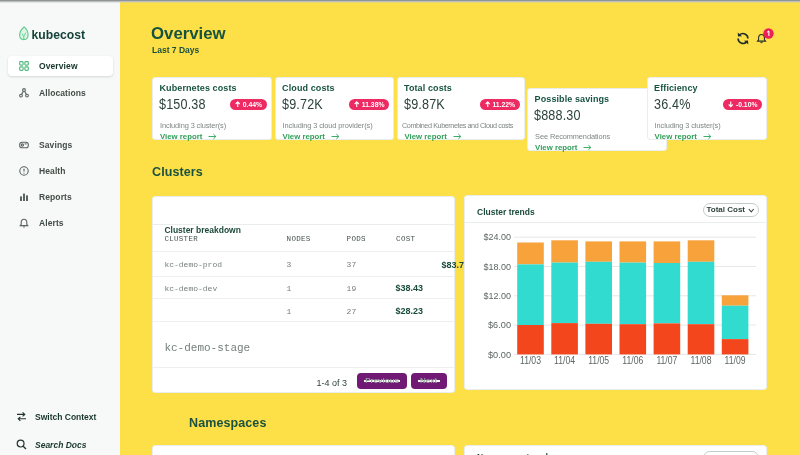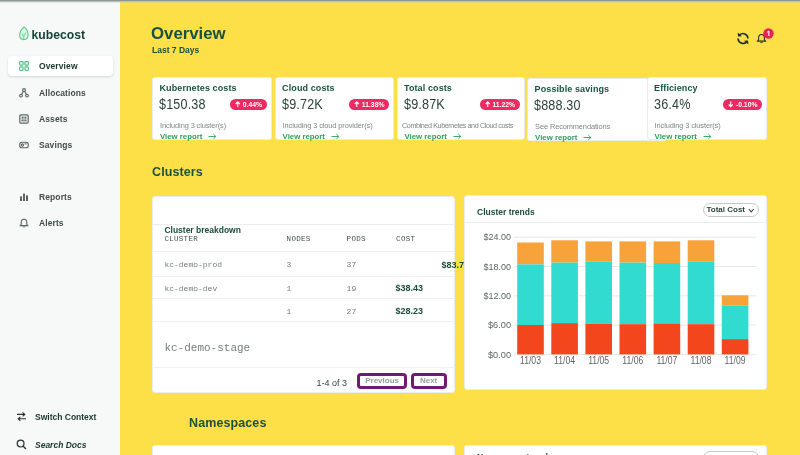--- a/index.html
+++ b/index.html
@@ -25,21 +25,21 @@
 .scard-value { position:absolute; left:6px; top:16.5px; font-size:15px; font-weight:500; color:#2c423b; letter-spacing:0.2px; transform:scaleX(0.84); transform-origin:0 0; }
 .badge { position:absolute; top:21px; right:3.5px; height:11px; border-radius:6px; background:#ee2a62;
   color:#fff; font-size:6.8px; font-weight:700; padding:0 5px; display:flex; align-items:center; gap:2px; }
 .scard-sub { position:absolute; left:7px; top:42.5px; font-size:7.4px; color:#7d8682; white-space:nowrap; letter-spacing:-0.1px; }
 .scard-link { position:absolute; left:7px; top:53.5px; font-size:7.8px; font-weight:700; color:#2f9e57; display:flex; align-items:center; }
 .scard-link svg { margin-left:6px; }
 .h2 { position:absolute; font-size:12.5px; font-weight:700; color:#1b5140; letter-spacing:0.1px; }
 
 .thead { font-size:7.5px; color:#42524c; letter-spacing:0.3px; font-weight:400; font-family:"Liberation Mono", monospace; }
 .mono { font-family:"Liberation Mono", monospace; }
-.btn { position:absolute; border:3px solid #701a75; border-radius:4px; background:#fff;
+.btn { position:absolute; border:7px solid #701a75; border-radius:4px; background:#fff;
   font-size:8px; font-weight:700; color:#939e9a; display:flex; align-items:center; justify-content:center; }
 </style>
 </head>
 <body>
 <div id="root">
 
   <div id="topline" class="abs" style="z-index:50;"></div>
 
   <div id="sidebar" class="abs"></div>
 
@@ -64,39 +64,37 @@
     <svg class="ico" viewBox="0 0 10 10">
         <g fill="none" stroke="#5b6660" stroke-width="1.1">
       <circle cx="5" cy="2" r="1.4"></circle>
           <circle cx="2" cy="7.6" r="1.4"></circle>
           <circle cx="8" cy="7.6" r="1.4"></circle>
       <path d="M4.4 3.3 L2.6 6.4 M5.6 3.3 L7.4 6.4"></path>
     </g>
       </svg>
     <div class="lbl">Allocations</div>
   </div>
-  <div class="navitem" style="top:106px;">
-    <svg class="ico" viewBox="0 0 10 10">
-      <rect x="0.8" y="0.8" width="8.4" height="8.4" rx="1.2" fill="none" stroke="#5b6660" stroke-width="1.2"></rect>
-      <rect x="2.6" y="2.6" width="2" height="2" fill="#5b6660"></rect>
-        <rect x="5.4" y="2.6" width="2" height="2" fill="#5b6660"></rect>
-      <rect x="2.6" y="5.4" width="2" height="2" fill="#5b6660"></rect>
-        <rect x="5.4" y="5.4" width="2" height="2" fill="#5b6660"></rect>
-    </svg>
-    <div class="lbl">Assets</div>
-  </div>
   <div class="navitem" style="top:132px;">
     <svg class="ico" viewBox="0 0 10 10">
         <g fill="none" stroke="#5b6660" stroke-width="1.1">
       <rect x="0.7" y="2.2" width="8.6" height="5.6" rx="2.4"></rect>
       <circle cx="3.4" cy="5" r="1.1"></circle>
           <path d="M5.6 3.9 L7.6 3.9"></path>
     </g>
       </svg>
     <div class="lbl">Savings</div>
+  </div>
+  <div class="navitem" style="top:158px;">
+    <svg class="ico" viewBox="0 0 10 10">
+      <circle cx="5" cy="5" r="4.2" fill="none" stroke="#5b6660" stroke-width="1.1"></circle>
+      <path d="M5 2.8 L5 5.6" stroke="#5b6660" stroke-width="1.2"></path>
+        <circle cx="5" cy="7.1" r="0.6" fill="#5b6660"></circle>
+    </svg>
+    <div class="lbl">Health</div>
   </div>
   <div class="navitem" style="top:184px;">
     <svg class="ico" viewBox="0 0 10 10" fill="#5b6660">
       <rect x="1" y="4.4" width="2" height="4.6"></rect>
         <rect x="4" y="1.6" width="2" height="7.4"></rect>
         <rect x="7" y="3.4" width="2" height="5.6"></rect>
     </svg>
     <div class="lbl">Reports</div>
   </div>
   <div class="navitem" style="top:210px;">
@@ -174,21 +172,21 @@
     <div class="scard-title">Total costs</div>
     <div class="scard-value">$9.87K</div>
     <div class="badge"><svg width="5.5" height="6.5" viewBox="0 0 5.5 6.5" style="flex:0 0 auto;">
           <path d="M2.75 6 L2.75 1.4 M0.7 3 L2.75 0.9 L4.8 3" stroke="#ffffff" stroke-width="1.1" fill="none"></path>
         </svg>11.22%</div>
     <div class="scard-sub" style="left:4.5px; font-size:7.2px; letter-spacing:-0.4px;">Combined Kubernetes and Cloud costs</div>
     <div class="scard-link">View report<svg width="9" height="7" viewBox="0 0 9 7">
           <path d="M0.5 3.5 L7.8 3.5 M5.4 1.2 L7.9 3.5 L5.4 5.8" fill="none" stroke="#3fae66" stroke-width="1"></path>
         </svg></div>
   </div>
-  <div class="card" style="left:527.1px; top:78px; width:140px; height:63px;">
+  <div class="card" style="left:527.1px; top:88px; width:140px; height:63px;">
     <div class="scard-title">Possible savings</div>
     <div class="scard-value">$888.30</div>
     <div class="scard-sub">See Recommendations</div>
     <div class="scard-link">View report<svg width="9" height="7" viewBox="0 0 9 7">
           <path d="M0.5 3.5 L7.8 3.5 M5.4 1.2 L7.9 3.5 L5.4 5.8" fill="none" stroke="#3fae66" stroke-width="1"></path>
         </svg></div>
   </div>
   <div class="card" style="left:646.6px; top:77px; width:120.4px; height:63px;">
     <div class="scard-title">Efficiency</div>
     <div class="scard-value">36.4%</div>

